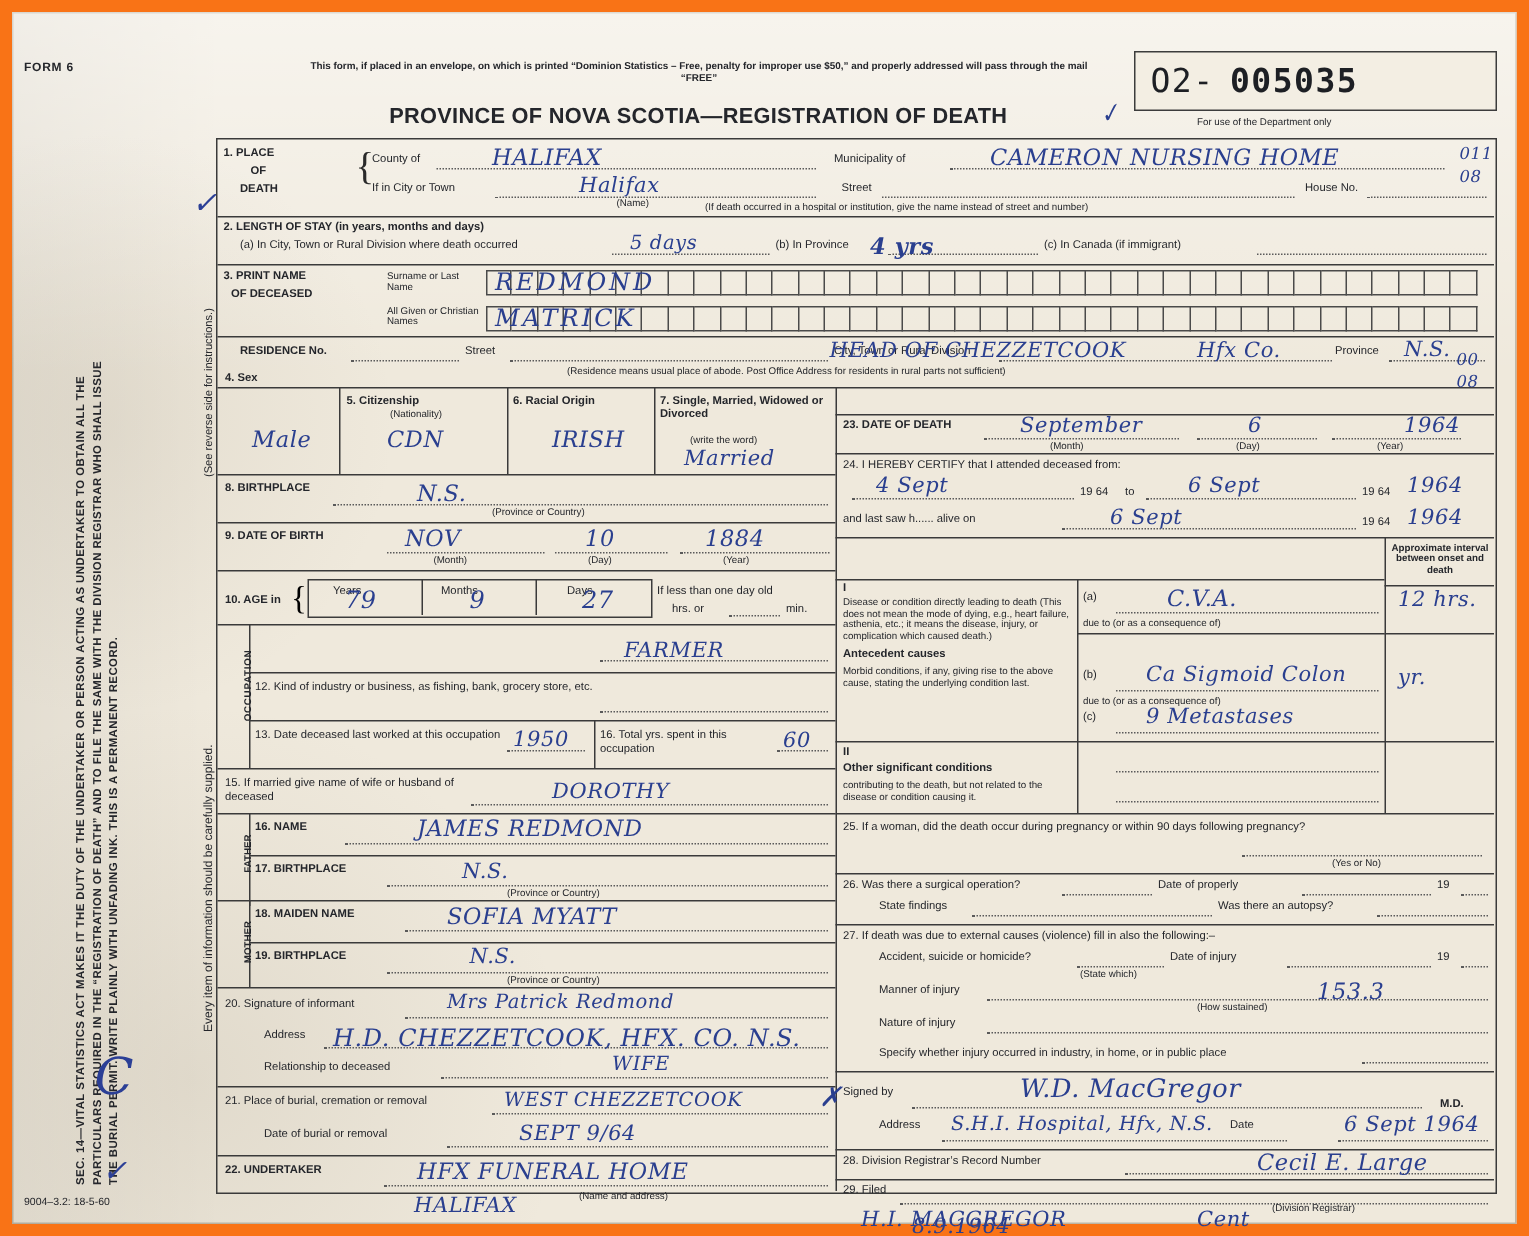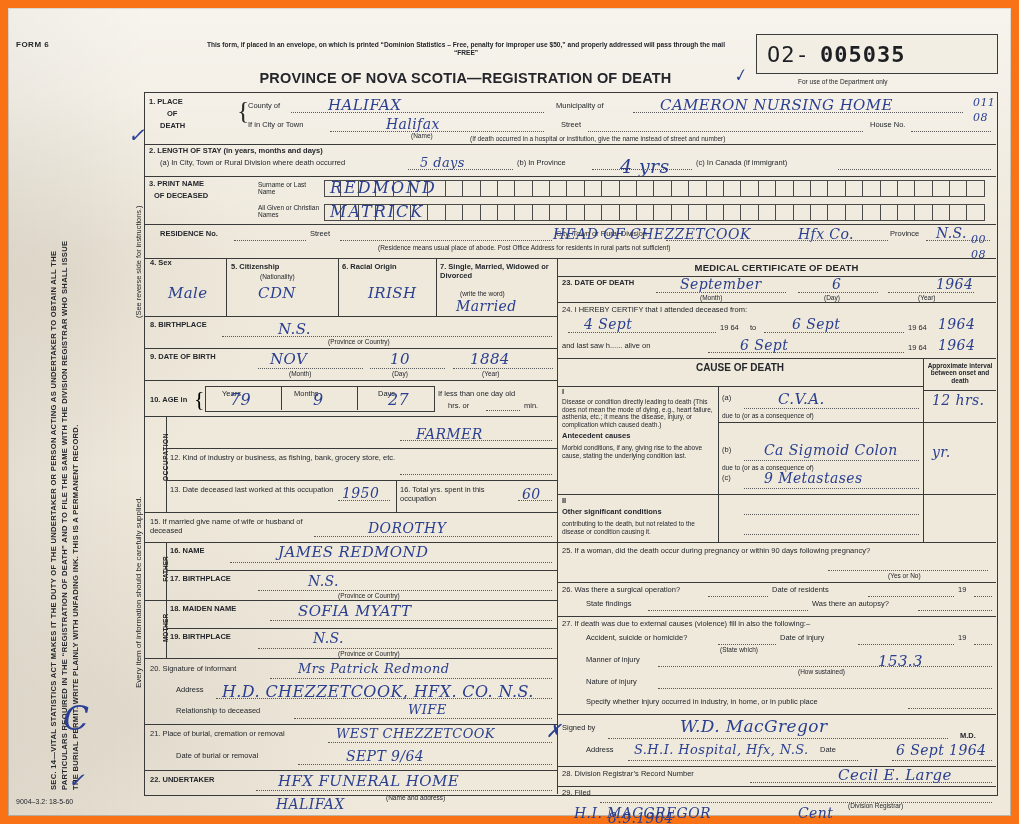--- a/index.html
+++ b/index.html
@@ -106,21 +106,21 @@
     <div class="abs pr tiny" style="left:462px;top:127px;">(If death occurred in a hospital or institution, give the name instead of street and number)</div>
 
     <div class="abs hl" style="left:137px;top:136px;width:851px;"></div>
 
     <div class="abs pr bold sm" style="left:141px;top:139px;">2. LENGTH OF STAY  (in years, months and days)</div>
     <div class="abs pr sm" style="left:152px;top:151px;">(a) In City, Town or Rural Division where death occurred</div>
     <div class="abs dots" style="left:400px;top:161px;width:105px;"></div>
     <div class="abs hw" style="left:412px;top:147px;font-size:13px;">5 days</div>
     <div class="abs pr sm" style="left:509px;top:151px;">(b) In Province</div>
     <div class="abs dots" style="left:584px;top:161px;width:100px;"></div>
-    <div class="abs hw" style="left:612px;top:147px;font-size:19px;">4 yrs</div>
+    <div class="abs hw" style="left:572px;top:147px;font-size:15px;font-weight:bold;">4 yrs</div>
     <div class="abs pr sm" style="left:688px;top:151px;">(c) In Canada (if immigrant)</div>
     <div class="abs dots" style="left:830px;top:161px;width:153px;"></div>
 
     <div class="abs hl" style="left:137px;top:168px;width:851px;"></div>
 
     <div class="abs pr bold sm" style="left:141px;top:172px;">3. PRINT NAME</div>
     <div class="abs pr bold sm" style="left:146px;top:184px;">OF DECEASED</div>
     <div class="abs pr tiny" style="left:250px;top:173px;width:62px;">Surname or Last Name</div>
     <div class="abs pr tiny" style="left:250px;top:196px;width:62px;">All Given or Christian Names</div>
 
@@ -226,21 +226,21 @@
 
     <div class="abs hl" style="left:137px;top:250px;width:851px;"></div>
 
     <div class="abs vl" style="left:549px;top:250px;height:536px;"></div>
 
     <div class="abs hl" style="left:137px;top:308px;width:412px;"></div>
     <div class="abs vl" style="left:218px;top:250px;height:58px;"></div>
     <div class="abs vl" style="left:330px;top:250px;height:58px;"></div>
     <div class="abs vl" style="left:428px;top:250px;height:58px;"></div>
 
-    <div class="abs pr sm bold" style="left:142px;top:251px;">4. Sex</div>
+    <div class="abs pr sm bold" style="left:142px;top:240px;">4. Sex</div>
     <div class="abs hw" style="left:160px;top:276px;font-size:15px;">Male</div>
 
     <div class="abs pr sm bold" style="left:223px;top:255px;">5. Citizenship</div>
     <div class="abs pr tiny" style="left:252px;top:265px;">(Nationality)</div>
     <div class="abs hw" style="left:250px;top:276px;font-size:15px;">CDN</div>
 
     <div class="abs pr sm bold" style="left:334px;top:255px;">6. Racial Origin</div>
     <div class="abs hw" style="left:360px;top:276px;font-size:15px;">IRISH</div>
 
     <div class="abs pr sm bold" style="left:432px;top:255px;width:112px;line-height:1.15;">7. Single, Married, Widowed or Divorced</div>
@@ -349,21 +349,20 @@
     <div class="abs dots" style="left:290px;top:756px;width:254px;"></div>
     <div class="abs hw" style="left:338px;top:740px;font-size:14px;">SEPT 9/64</div>
     <div class="abs hl" style="left:137px;top:762px;width:412px;"></div>
 
     <div class="abs pr sm bold" style="left:142px;top:768px;">22. UNDERTAKER</div>
     <div class="abs dots" style="left:248px;top:782px;width:296px;"></div>
     <div class="abs hw" style="left:270px;top:764px;font-size:15px;">HFX FUNERAL HOME</div>
     <div class="abs pr tiny" style="left:378px;top:786px;">(Name and address)</div>
     <div class="abs hw" style="left:268px;top:788px;font-size:14px;">HALIFAX</div>
 
-    <div class="abs pr bold" style="left:549px;top:254px;width:439px;text-align:center;font-size:9.5px;letter-spacing:.2px;">MEDICAL CERTIFICATE OF DEATH</div>
     <div class="abs hl" style="left:549px;top:268px;width:439px;"></div>
 
     <div class="abs pr sm bold" style="left:554px;top:271px;">23. DATE OF DEATH</div>
     <div class="abs dots" style="left:648px;top:284px;width:130px;"></div>
     <div class="abs dots" style="left:790px;top:284px;width:80px;"></div>
     <div class="abs dots" style="left:880px;top:284px;width:86px;"></div>
     <div class="abs hw" style="left:672px;top:268px;font-size:14px;">September</div>
     <div class="abs hw" style="left:824px;top:268px;font-size:14px;">6</div>
     <div class="abs hw" style="left:928px;top:268px;font-size:14px;">1964</div>
     <div class="abs pr tiny" style="left:692px;top:286px;">(Month)</div>
@@ -381,21 +380,20 @@
     <div class="abs pr sm" style="left:900px;top:316px;">19 64</div>
     <div class="abs hw" style="left:930px;top:308px;font-size:14px;">1964</div>
 
     <div class="abs pr sm" style="left:554px;top:334px;">and last saw h...... alive on</div>
     <div class="abs dots" style="left:700px;top:344px;width:196px;"></div>
     <div class="abs hw" style="left:732px;top:329px;font-size:14px;">6 Sept</div>
     <div class="abs pr sm" style="left:900px;top:336px;">19 64</div>
     <div class="abs hw" style="left:930px;top:329px;font-size:14px;">1964</div>
     <div class="abs hl" style="left:549px;top:350px;width:439px;"></div>
 
-    <div class="abs pr bold" style="left:549px;top:354px;width:366px;text-align:center;font-size:10px;">CAUSE OF DEATH</div>
     <div class="abs vl" style="left:915px;top:350px;height:184px;"></div>
     <div class="abs pr tiny bold" style="left:918px;top:354px;width:68px;text-align:center;line-height:1.15;">Approximate interval between onset and death</div>
     <div class="abs hl" style="left:549px;top:378px;width:366px;"></div>
     <div class="abs hl" style="left:915px;top:382px;width:73px;"></div>
 
     <div class="abs pr bold sm" style="left:554px;top:380px;">I</div>
     <div class="abs pr tiny" style="left:554px;top:390px;width:152px;line-height:1.16;">Disease or condition directly leading to death (This does not mean the mode of dying, e.g., heart failure, asthenia, etc.; it means the disease, injury, or complication which caused death.)</div>
     <div class="abs vl" style="left:710px;top:378px;height:156px;"></div>
 
     <div class="abs pr sm" style="left:714px;top:386px;">(a)</div>
@@ -426,21 +424,21 @@
     <div class="abs dots" style="left:736px;top:526px;width:175px;"></div>
     <div class="abs hl" style="left:549px;top:534px;width:439px;"></div>
 
     <div class="abs pr sm" style="left:554px;top:538px;width:400px;line-height:1.2;">25. If a woman, did the death occur during pregnancy or within 90 days following pregnancy?</div>
     <div class="abs dots" style="left:820px;top:562px;width:160px;"></div>
     <div class="abs pr tiny" style="left:880px;top:564px;">(Yes or No)</div>
     <div class="abs hl" style="left:549px;top:574px;width:439px;"></div>
 
     <div class="abs pr sm" style="left:554px;top:578px;">26. Was there a surgical operation?</div>
     <div class="abs dots" style="left:700px;top:588px;width:60px;"></div>
-    <div class="abs pr sm" style="left:764px;top:578px;">Date of residents</div>
+    <div class="abs pr sm" style="left:764px;top:578px;">Date of properly</div>
     <div class="abs dots" style="left:860px;top:588px;width:86px;"></div>
     <div class="abs pr sm" style="left:950px;top:578px;">19</div>
     <div class="abs dots" style="left:966px;top:588px;width:18px;"></div>
     <div class="abs pr sm" style="left:578px;top:592px;">State findings</div>
     <div class="abs dots" style="left:640px;top:602px;width:160px;"></div>
     <div class="abs pr sm" style="left:804px;top:592px;">Was there an autopsy?</div>
     <div class="abs dots" style="left:910px;top:602px;width:74px;"></div>
     <div class="abs hl" style="left:549px;top:608px;width:439px;"></div>
 
     <div class="abs pr sm" style="left:554px;top:612px;">27. If death was due to external causes (violence) fill in also the following:–</div>

